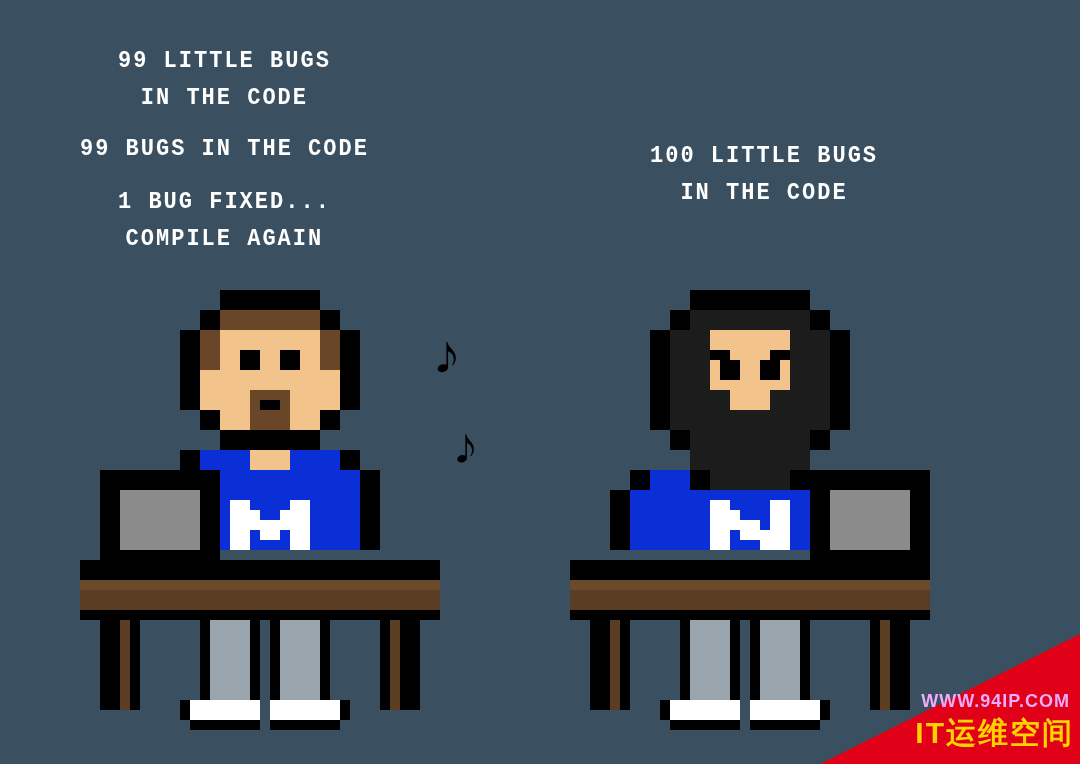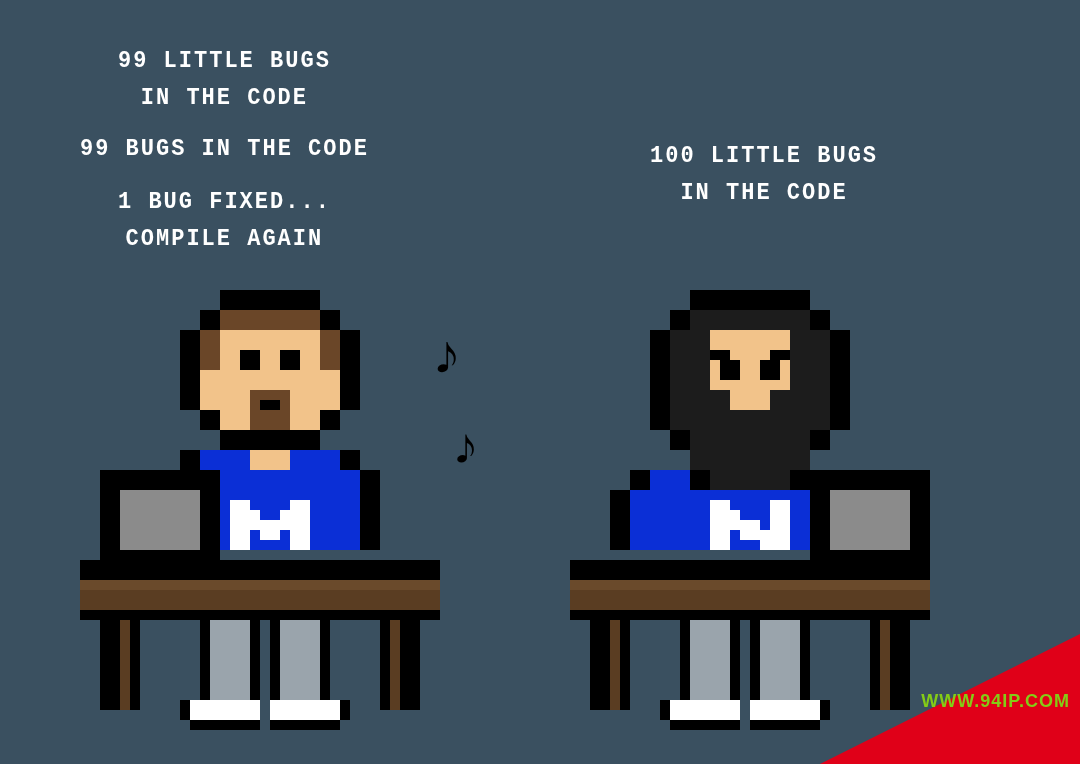--- a/index.html
+++ b/index.html
@@ -6,21 +6,21 @@
 .panel{position:absolute}
 .caption{color:#fff;font-weight:bold;letter-spacing:2px;text-align:center;line-height:1.6}
 .caption div{white-space:nowrap}
 
 .caption{font-size:22px;font-weight:900;transform:scaleY(1.05)}
 
 svg{image-rendering:pixelated;shape-rendering:crispEdges}
 
 .banner{position:absolute;right:0;bottom:0;width:260px;height:130px;overflow:visible}
 .banner .tri{position:absolute;right:0;bottom:0;width:0;height:0;border-left:260px solid transparent;border-bottom:130px solid #e00018}
-.banner .url{position:absolute;right:10px;bottom:52px;color:#84cc16;font:bold 18px Arial,sans-serif;letter-spacing:1px}
+.banner .url{position:absolute;right:10px;bottom:52px;color:#f0abfc;font:bold 18px Arial,sans-serif;letter-spacing:1px}
 .banner .cn{position:absolute;right:6px;bottom:10px;color:#ffd200;font:bold 30px "Microsoft YaHei","Heiti SC",Arial,sans-serif;letter-spacing:2px}
 </style>
 </head>
 <body>
 
 <div class="panel caption" style="left:80px;top:48px">
   <div>99 LITTLE BUGS</div>
   <div>IN THE CODE</div>
   <div style="height:14px"></div>
   <div>99 BUGS IN THE CODE</div>
@@ -182,13 +182,14 @@
     <rect x="9" y="41" width="1" height="2" fill="#000"></rect>
     <rect x="10" y="43" width="7" height="1" fill="#000"></rect>
   <rect x="18" y="41" width="7" height="2" fill="#fff"></rect>
     <rect x="25" y="41" width="1" height="2" fill="#000"></rect>
     <rect x="18" y="43" width="7" height="1" fill="#000"></rect>
 </svg>
 
 <div class="banner">
   <div class="tri"></div>
   <div class="url">WWW.94IP.COM</div>
+  <div class="cn">IT运维空间</div>
 </div>
 
 </body></html>

